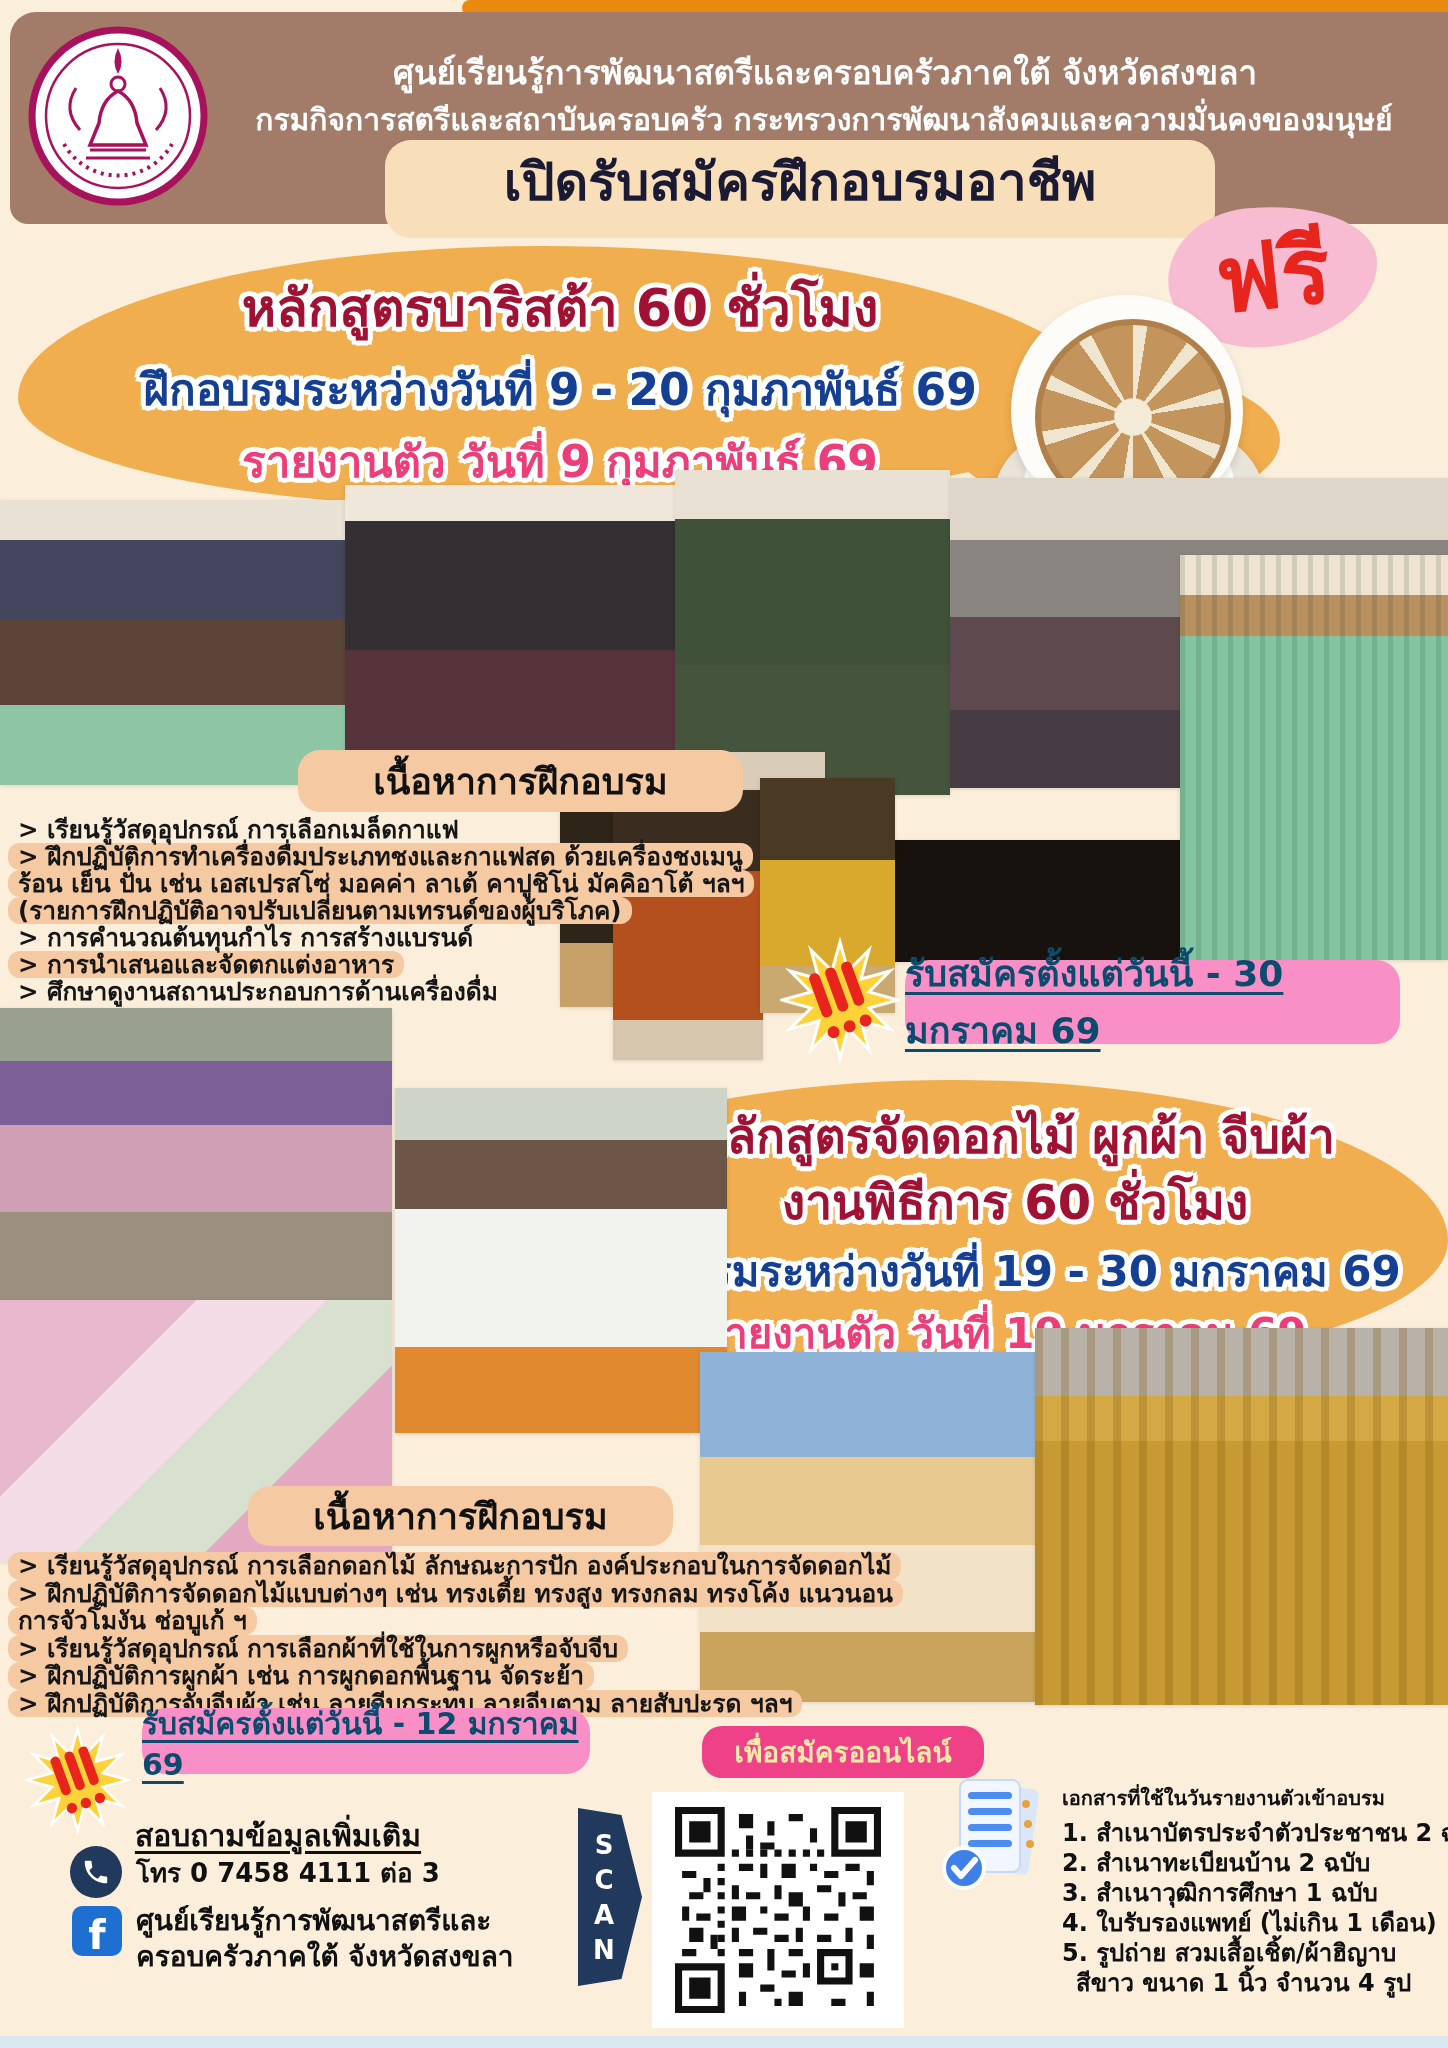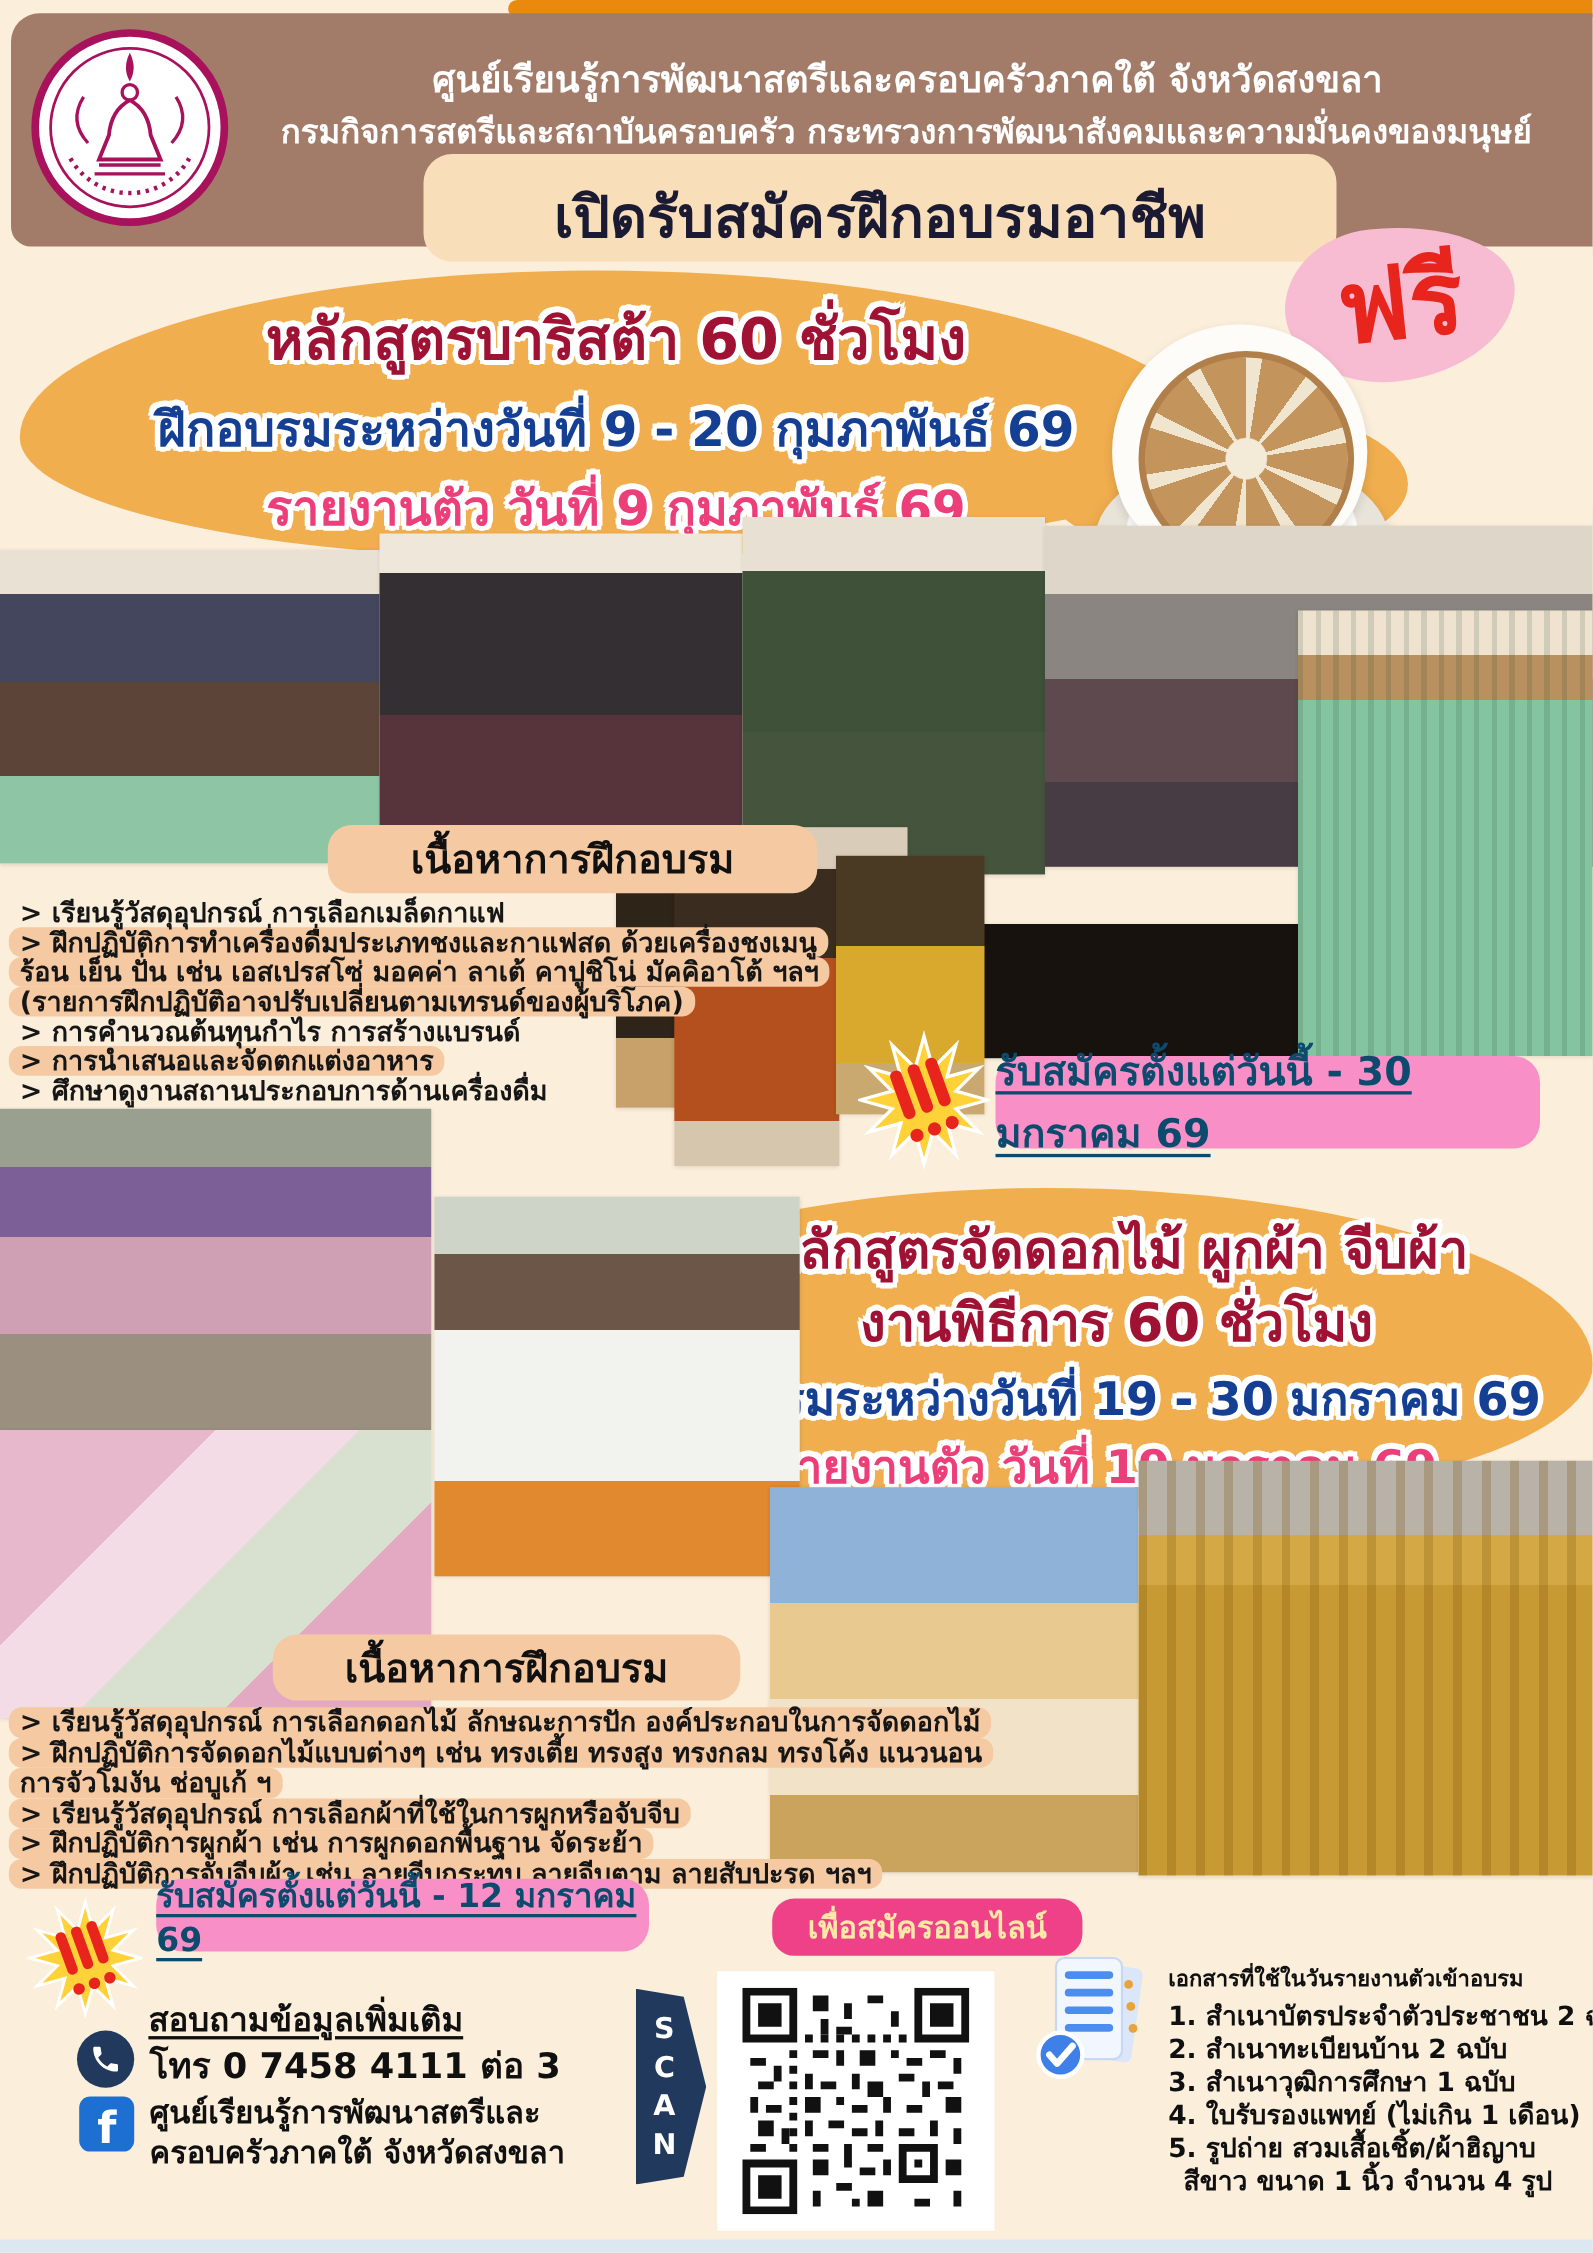--- a/index.html
+++ b/index.html
@@ -9,21 +9,21 @@
   .b{font-weight:bold;}
   .ctr{text-align:center;}
   .stroke{text-shadow:-4px -4px 0 #fff,4px -4px 0 #fff,-4px 4px 0 #fff,4px 4px 0 #fff,
           -5px 0 0 #fff,5px 0 0 #fff,0 -5px 0 #fff,0 5px 0 #fff;}
   
   .top-orange{left:462px;top:0;width:986px;height:16px;background:#e98a0e;border-radius:10px 0 0 10px;}
   .header{left:10px;top:12px;width:1438px;height:212px;background:#a27b69;border-radius:26px 0 0 18px;}
   .org1{left:210px;top:46px;width:1230px;font-size:33px;color:#fff;}
   .org2{left:200px;top:96px;width:1248px;font-size:30px;color:#fff;}
   .title-box{left:385px;top:140px;width:830px;height:98px;background:#f8dfba;border-radius:26px;
-             display:flex;align-items:flex-end;justify-content:center;}
+             display:flex;align-items:flex-start;justify-content:center;}
   .title-box span{font-size:52px;font-weight:bold;color:#1b1a33;}
   .logo{left:28px;top:26px;}
   
   .blob{background:#f0ae4e;}
   .blob1{left:18px;top:246px;width:1090px;height:262px;border-radius:48% 52% 55% 45%/58% 62% 38% 42%;}
   .blob1b{left:950px;top:370px;width:330px;height:140px;border-radius:50%;}
   .blob2{left:455px;top:1080px;width:993px;height:292px;border-radius:50% 50% 46% 54%/60% 55% 45% 40%;}
   .c1-title{left:55px;top:266px;width:1010px;font-size:52px;color:#a01234;}
   .c1-dates{left:30px;top:354px;width:1060px;font-size:44px;color:#143f93;}
   .c1-report{left:30px;top:426px;width:1060px;font-size:44px;color:#ec3e78;}
@@ -97,21 +97,21 @@
            clip-path:polygon(0 0,68% 4%,100% 50%,68% 96%,0 100%);
            display:flex;flex-direction:column;align-items:center;justify-content:center;gap:5px;
            color:#fff;font-size:26px;font-weight:bold;z-index:4;padding-right:12px;box-sizing:border-box;}
   .qr-frame{left:652px;top:1792px;width:252px;height:236px;background:#fff;display:flex;
             align-items:center;justify-content:center;z-index:4;}
   
   .contact-title{left:128px;top:1812px;width:300px;font-size:30px;color:#101010;}
   .contact-title u{text-decoration-thickness:3px;text-underline-offset:5px;}
   .phone-icon{left:70px;top:1846px;width:52px;height:52px;border-radius:50%;background:#21395c;
               display:flex;align-items:center;justify-content:center;}
-  .phone-text{left:136px;top:1852px;width:560px;font-size:32px;color:#101010;}
+  .phone-text{left:136px;top:1852px;width:560px;font-size:26px;color:#101010;}
   .fb-icon{left:72px;top:1906px;width:50px;height:50px;border-radius:10px;background:#1d70d2;
            color:#fff;font-size:40px;font-weight:bold;display:flex;align-items:flex-end;justify-content:center;line-height:1.05;}
   .fb-line1{left:136px;top:1898px;width:640px;font-size:28px;color:#101010;}
   .fb-line2{left:136px;top:1934px;width:640px;font-size:28px;color:#101010;}
   
   .doc-icon{left:938px;top:1772px;}
   .docs-title{left:1062px;top:1782px;width:386px;font-size:20px;color:#101010;}
   .docs-items{left:1062px;top:1818px;width:386px;font-size:24px;line-height:30px;color:#101010;font-weight:bold;}
   .indent{padding-left:14px;}
   .bottom-strip{left:0;top:2036px;width:1448px;height:12px;background:#dde7f2;}

